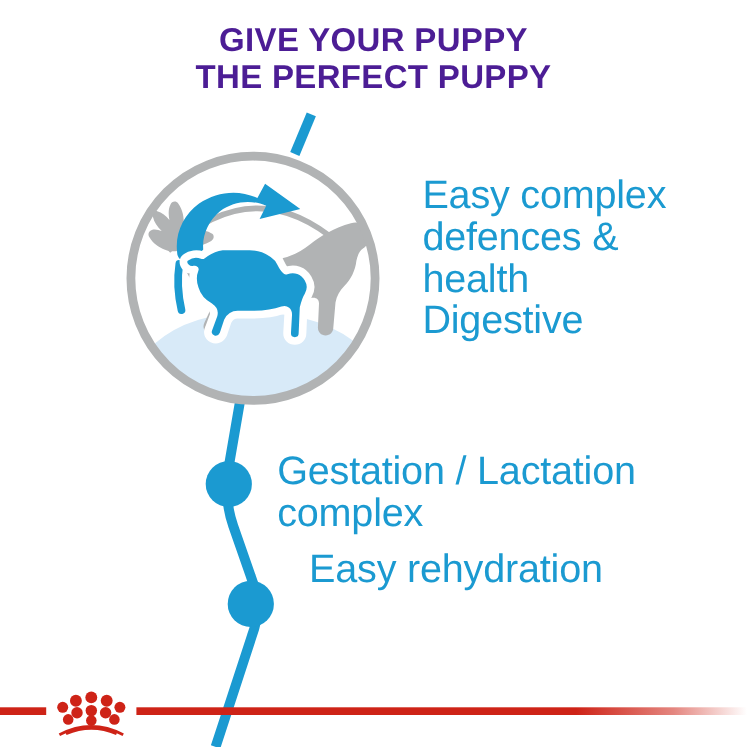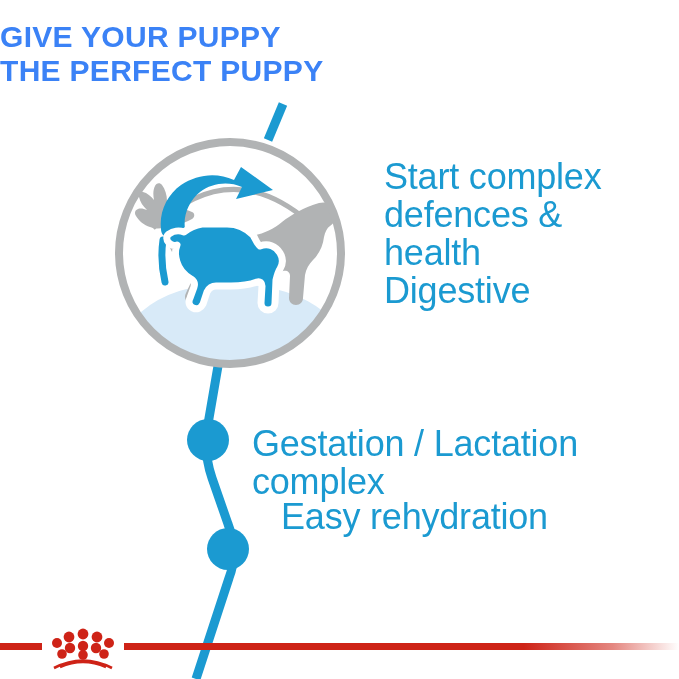--- a/index.html
+++ b/index.html
@@ -17,22 +17,22 @@
     background: #ffffff;
     overflow: hidden;
   }
 
   
   #headline {
     position: absolute;
     left: 0;
     top: 20px;
     width: 679px;
-    text-align: left;
-    color: #3b82f6;
+    text-align: center;
+    color: #4c1d95;
     font-weight: bold;
     font-size: 30px;
     line-height: 34px;
     letter-spacing: 0.3px;
   }
   #headline .hl-line {
     display: block;
     white-space: nowrap;
   }
 
@@ -61,21 +61,21 @@
     font-size: 36px;
     line-height: 38px;
     font-weight: normal;
     letter-spacing: -0.2px;
   }
   .feature-text .ft-line {
     display: block;
     white-space: nowrap;
   }
   #feature-1 { left: 384px; top: 158px; }
-  #feature-2 { left: 252px; top: 409px; margin-top: 16px; }
+  #feature-2 { left: 252px; top: 409px; }
   #feature-3 { left: 281px; top: 498px; }
 
   
   #brand-bar {
     position: absolute;
     left: 0;
     top: 616px;
     width: 679px;
     height: 63px;
   }
@@ -218,21 +218,21 @@
                C 76 92 82 89 89 88
                L 114 88
                C 124 88 133 92 140 99
                C 142 102 144 108 147 110 Z"></path>
     </g>
 
     <circle cx="117" cy="117" r="111" fill="none" stroke="#B1B3B4" stroke-width="8"></circle>
   </svg>
 
   <div class="feature-text" id="feature-1">
-    <span class="ft-line">Start complex</span>
+    <span class="ft-line">Easy complex</span>
     <span class="ft-line">defences &amp;</span>
     <span class="ft-line">health</span>
     <span class="ft-line">Digestive</span>
   </div>
 
   <div class="feature-text" id="feature-2">
     <span class="ft-line">Gestation / Lactation</span>
     <span class="ft-line">complex</span>
   </div>
 

